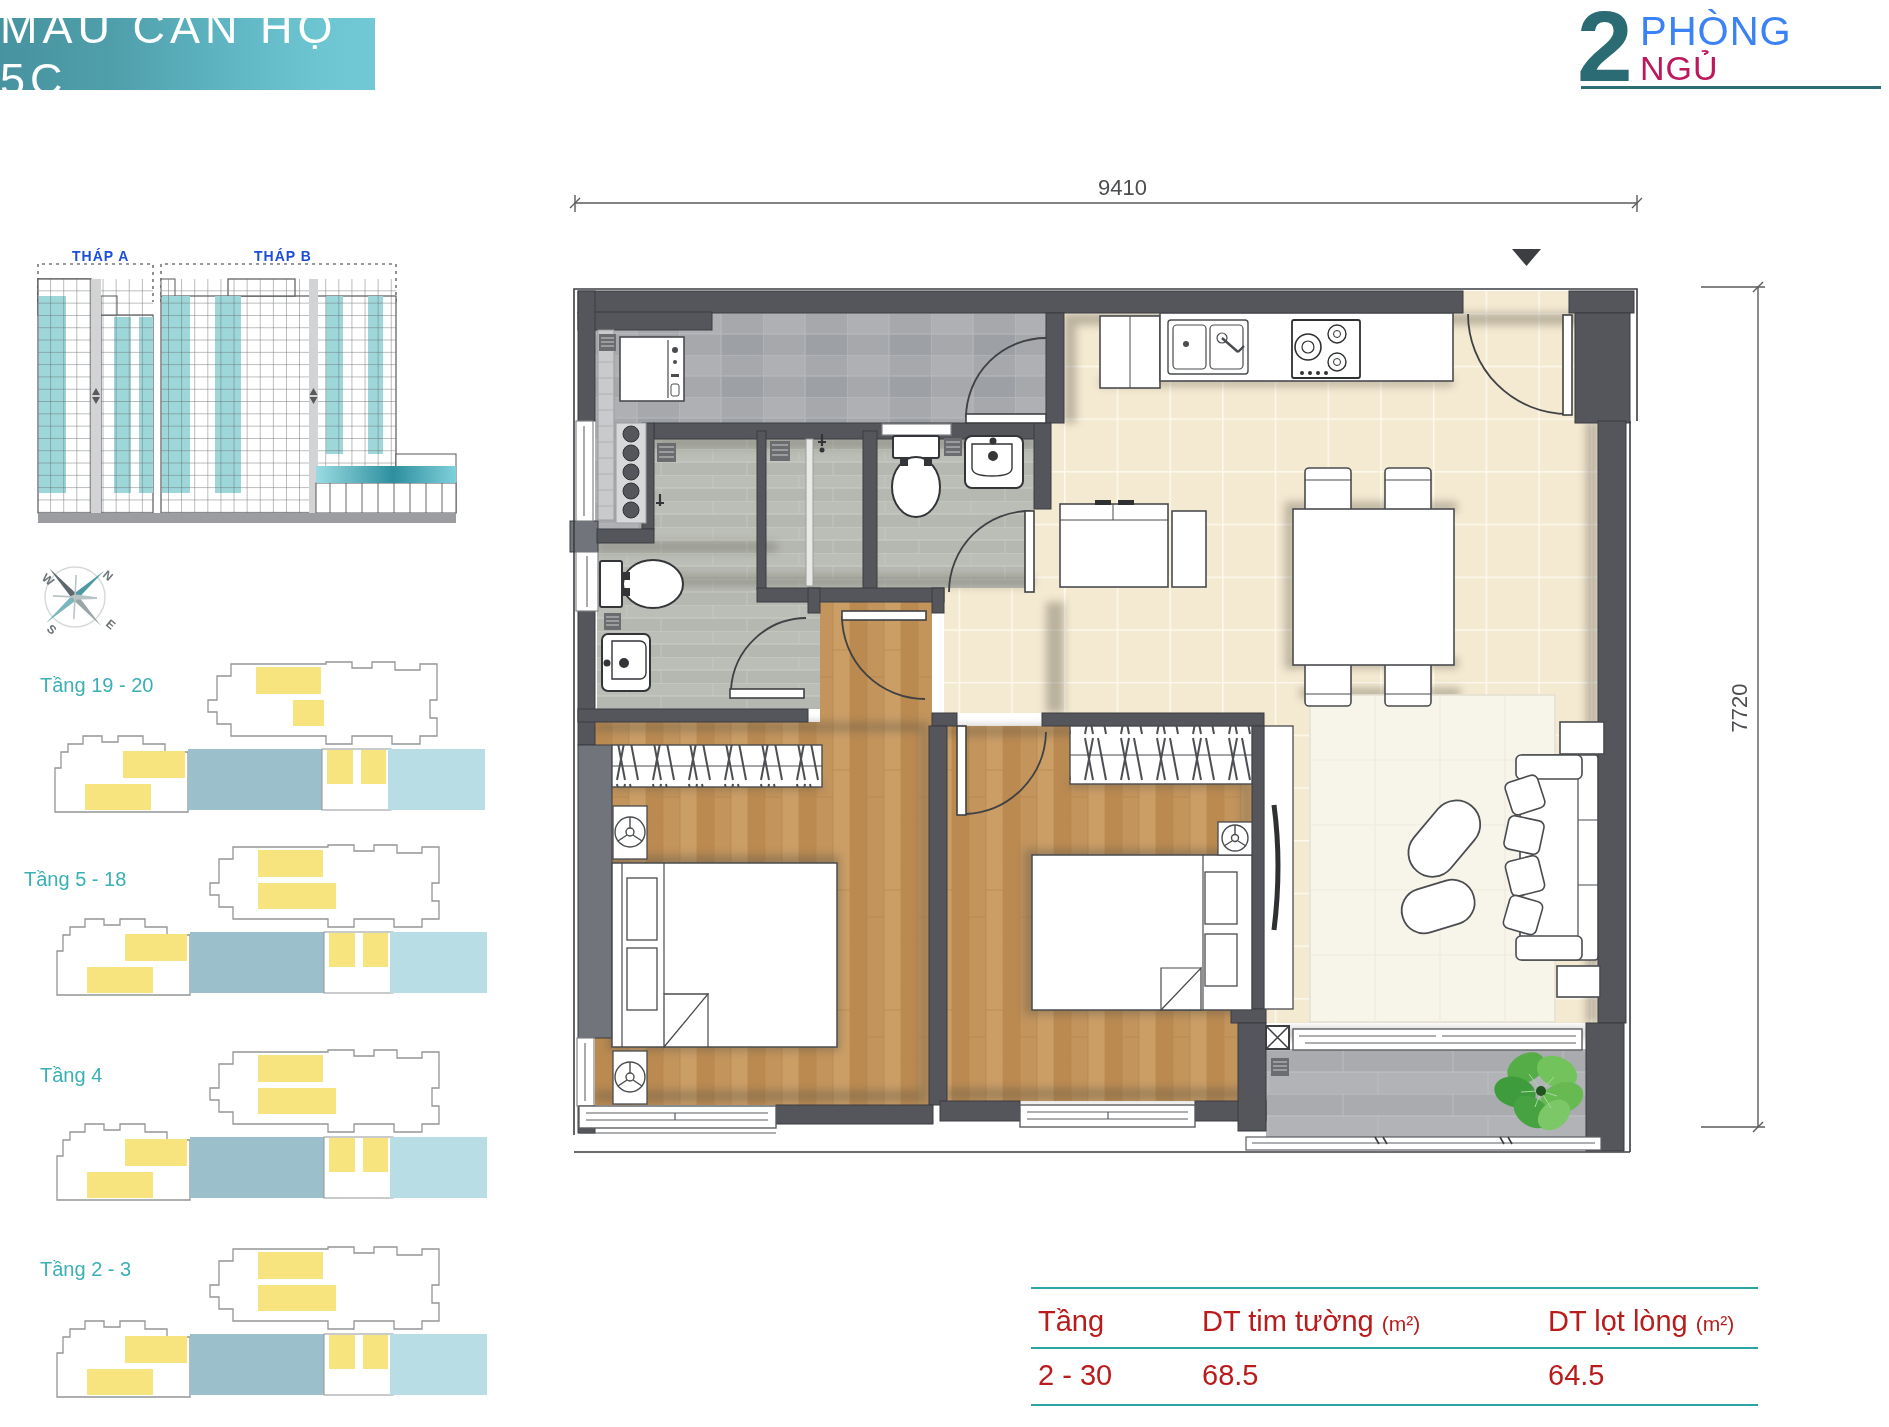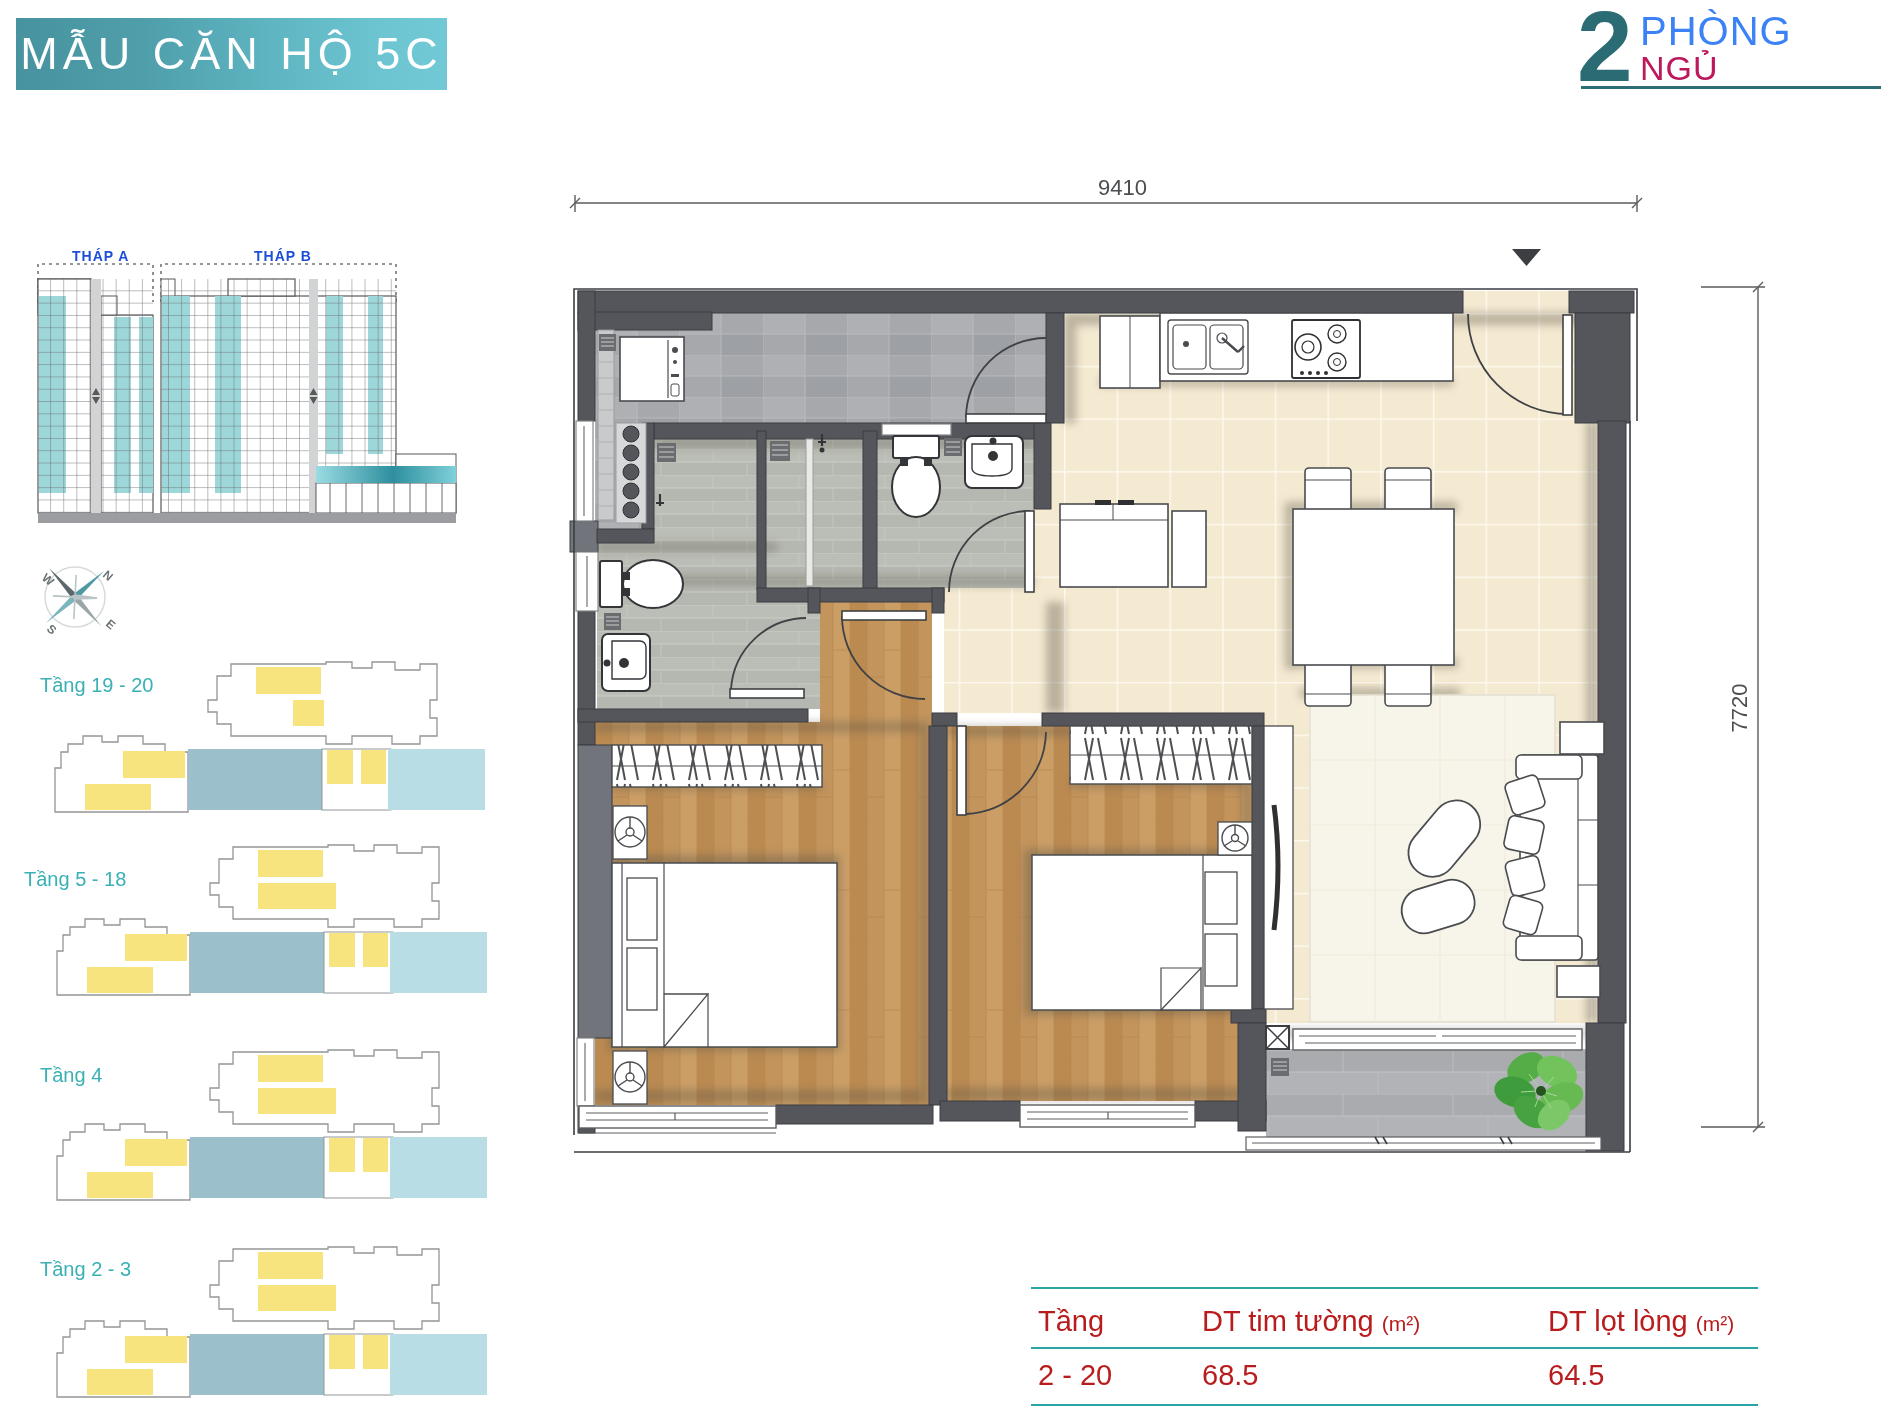--- a/index.html
+++ b/index.html
@@ -1,20 +1,20 @@
 <!DOCTYPE html>
 <html><head>
 <meta charset="utf-8">
 <style>
   html,body{margin:0;padding:0;}
   body{width:1889px;height:1427px;position:relative;background:#ffffff;overflow:hidden;
        font-family:"Liberation Sans", sans-serif;}
   .abs{position:absolute;}
   
-  #banner{left:16px;top:18px;width:431px;height:72px;
+  #banner{left:0;top:18px;width:375px;height:72px;
      background:linear-gradient(90deg,#47939f 0%,#4f9fab 30%,#5fb5c2 60%,#6ec5d2 85%,#72c9d6 100%);
      color:#ffffff;font-size:45px;font-weight:400;letter-spacing:5px;
      display:flex;align-items:center;justify-content:center;}
   
   #big2{left:1577px;top:4px;width:60px;height:90px;color:#2b6b73;font-size:100px;font-weight:700;line-height:84px;}
   #phong{left:1640px;top:9px;color:#3b82f6;font-size:40px;letter-spacing:1px;}
   #ngu{left:1640px;top:49px;color:#be185d;font-size:34px;letter-spacing:1px;}
   #topline{left:1581px;top:86px;width:300px;height:3px;background:#2d6e76;}
   
   .thap{color:#1d4ed8;font-size:14px;font-weight:700;letter-spacing:1px;}
@@ -56,21 +56,21 @@
 <div class="abs dim" style="left:1710px;top:695px;transform:rotate(-90deg);transform-origin:center;width:60px;text-align:center;">7720</div>
 
 <div class="abs tline" style="left:1031px;top:1287px;width:727px;"></div>
 
 <div class="abs tbl" style="left:1038px;top:1305px;">Tầng</div>
 <div class="abs tbl" style="left:1202px;top:1305px;">DT tim tường <small>(m²)</small></div>
 <div class="abs tbl" style="left:1548px;top:1305px;">DT lọt lòng <small>(m²)</small></div>
 
 <div class="abs tline" style="left:1031px;top:1347px;width:727px;"></div>
 
-<div class="abs tbl" style="left:1038px;top:1359px;">2 - 20</div>
+<div class="abs tbl" style="left:1038px;top:1359px;">2 - 30</div>
 <div class="abs tbl" style="left:1202px;top:1359px;">68.5</div>
 <div class="abs tbl" style="left:1548px;top:1359px;">64.5</div>
 
 <div class="abs tline" style="left:1031px;top:1404px;width:727px;"></div>
 
 <svg class="abs" style="left:0;top:0;" width="1889" height="1427" viewBox="0 0 1889 1427">
 <defs>
 
   <pattern id="beigeTile" x="1064" y="313" width="52.7" height="52.7" patternUnits="userSpaceOnUse">
     <rect width="52.7" height="52.7" fill="#f4e9d1"></rect>

